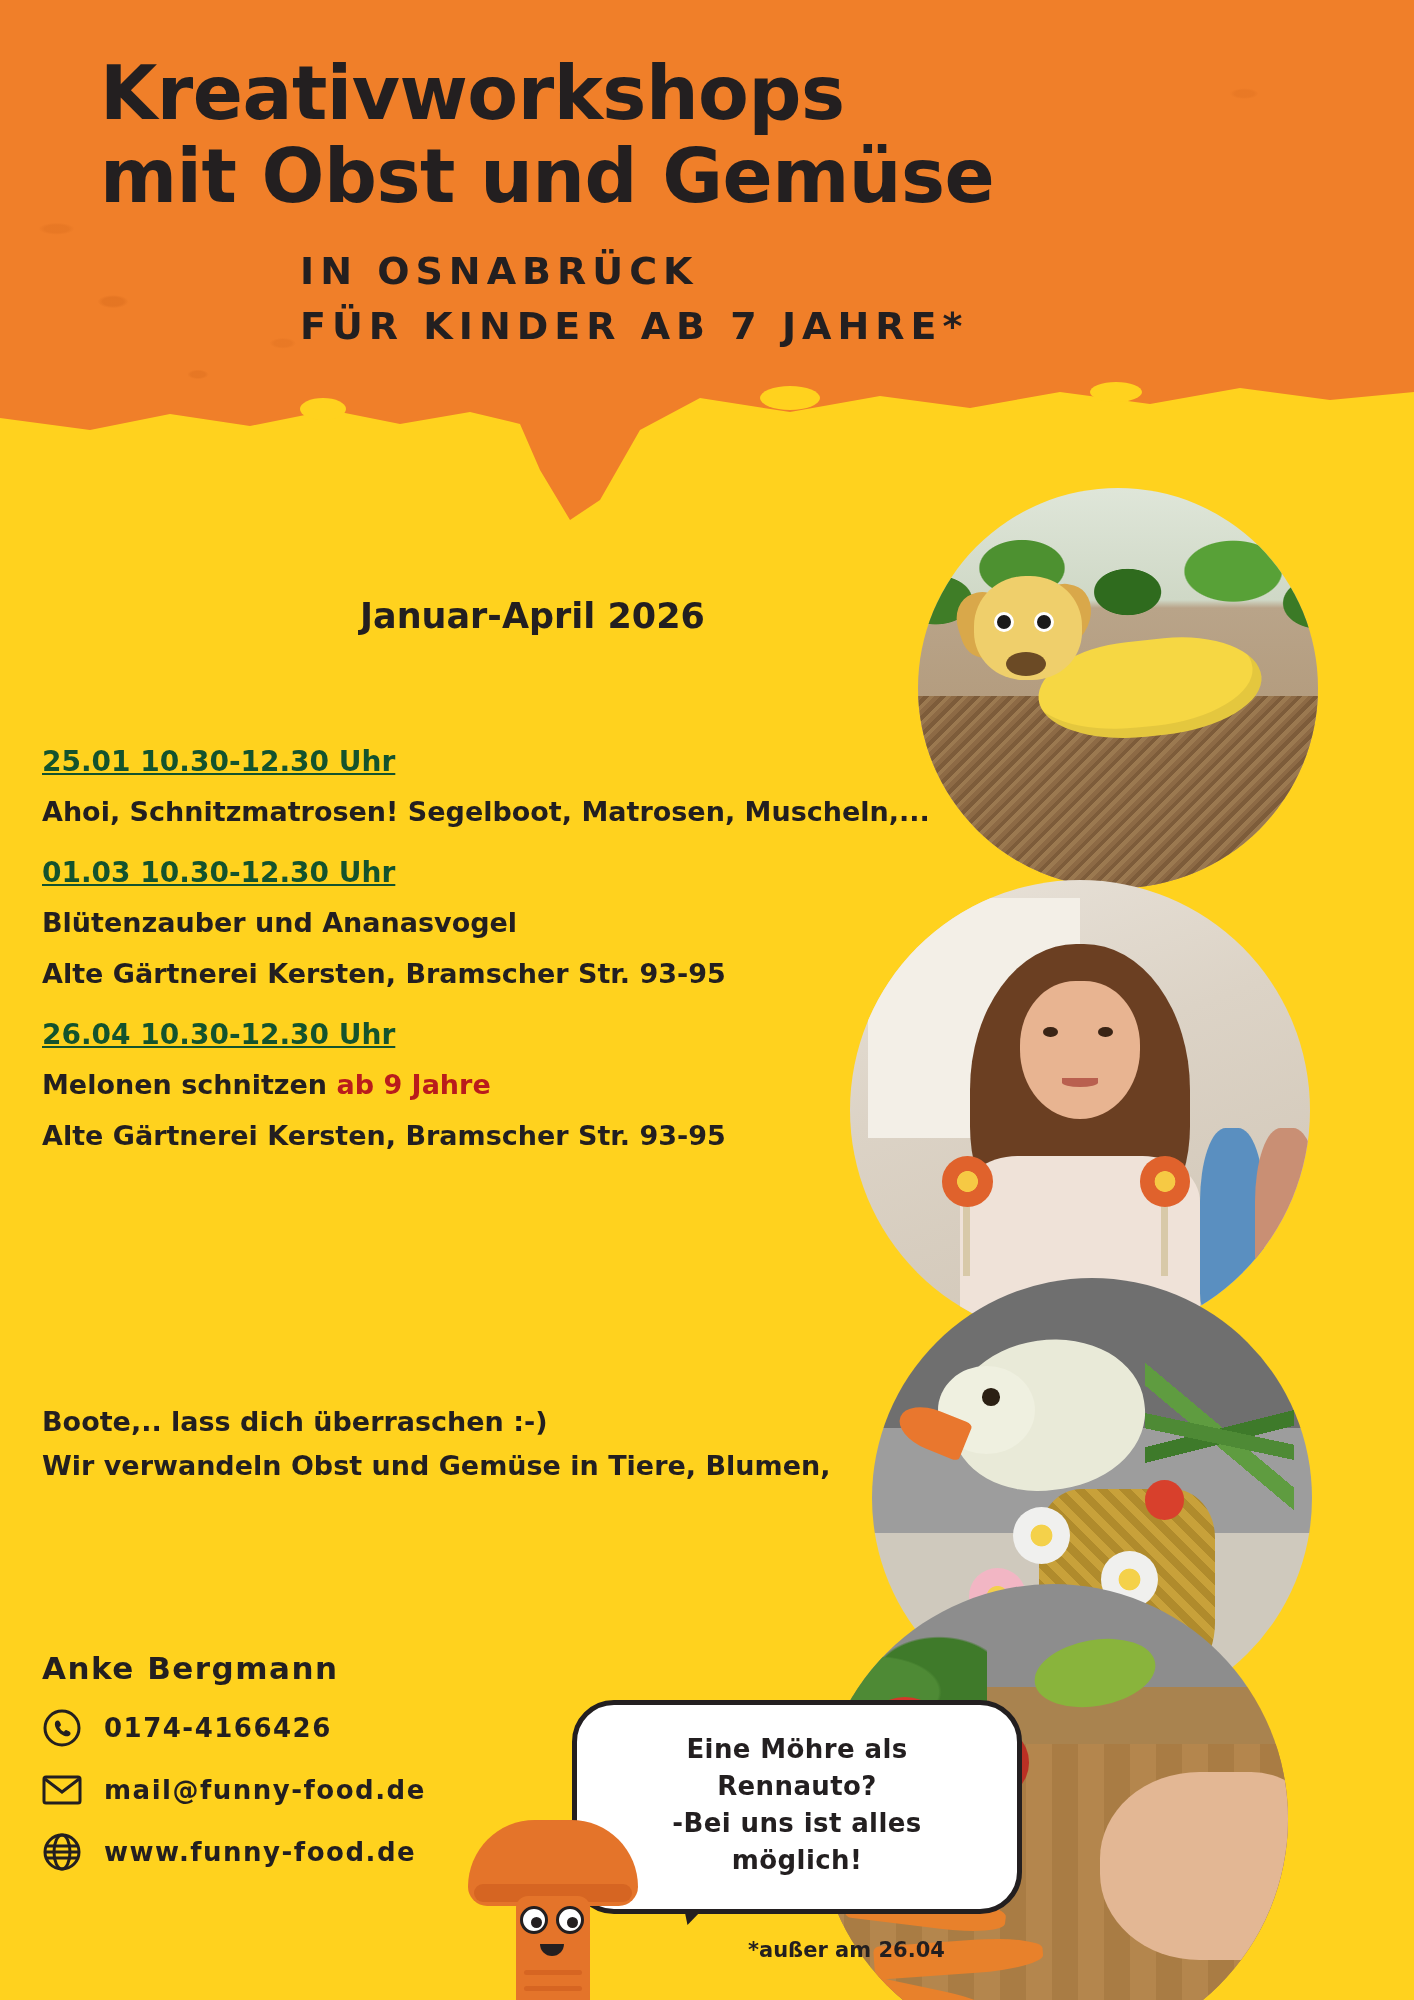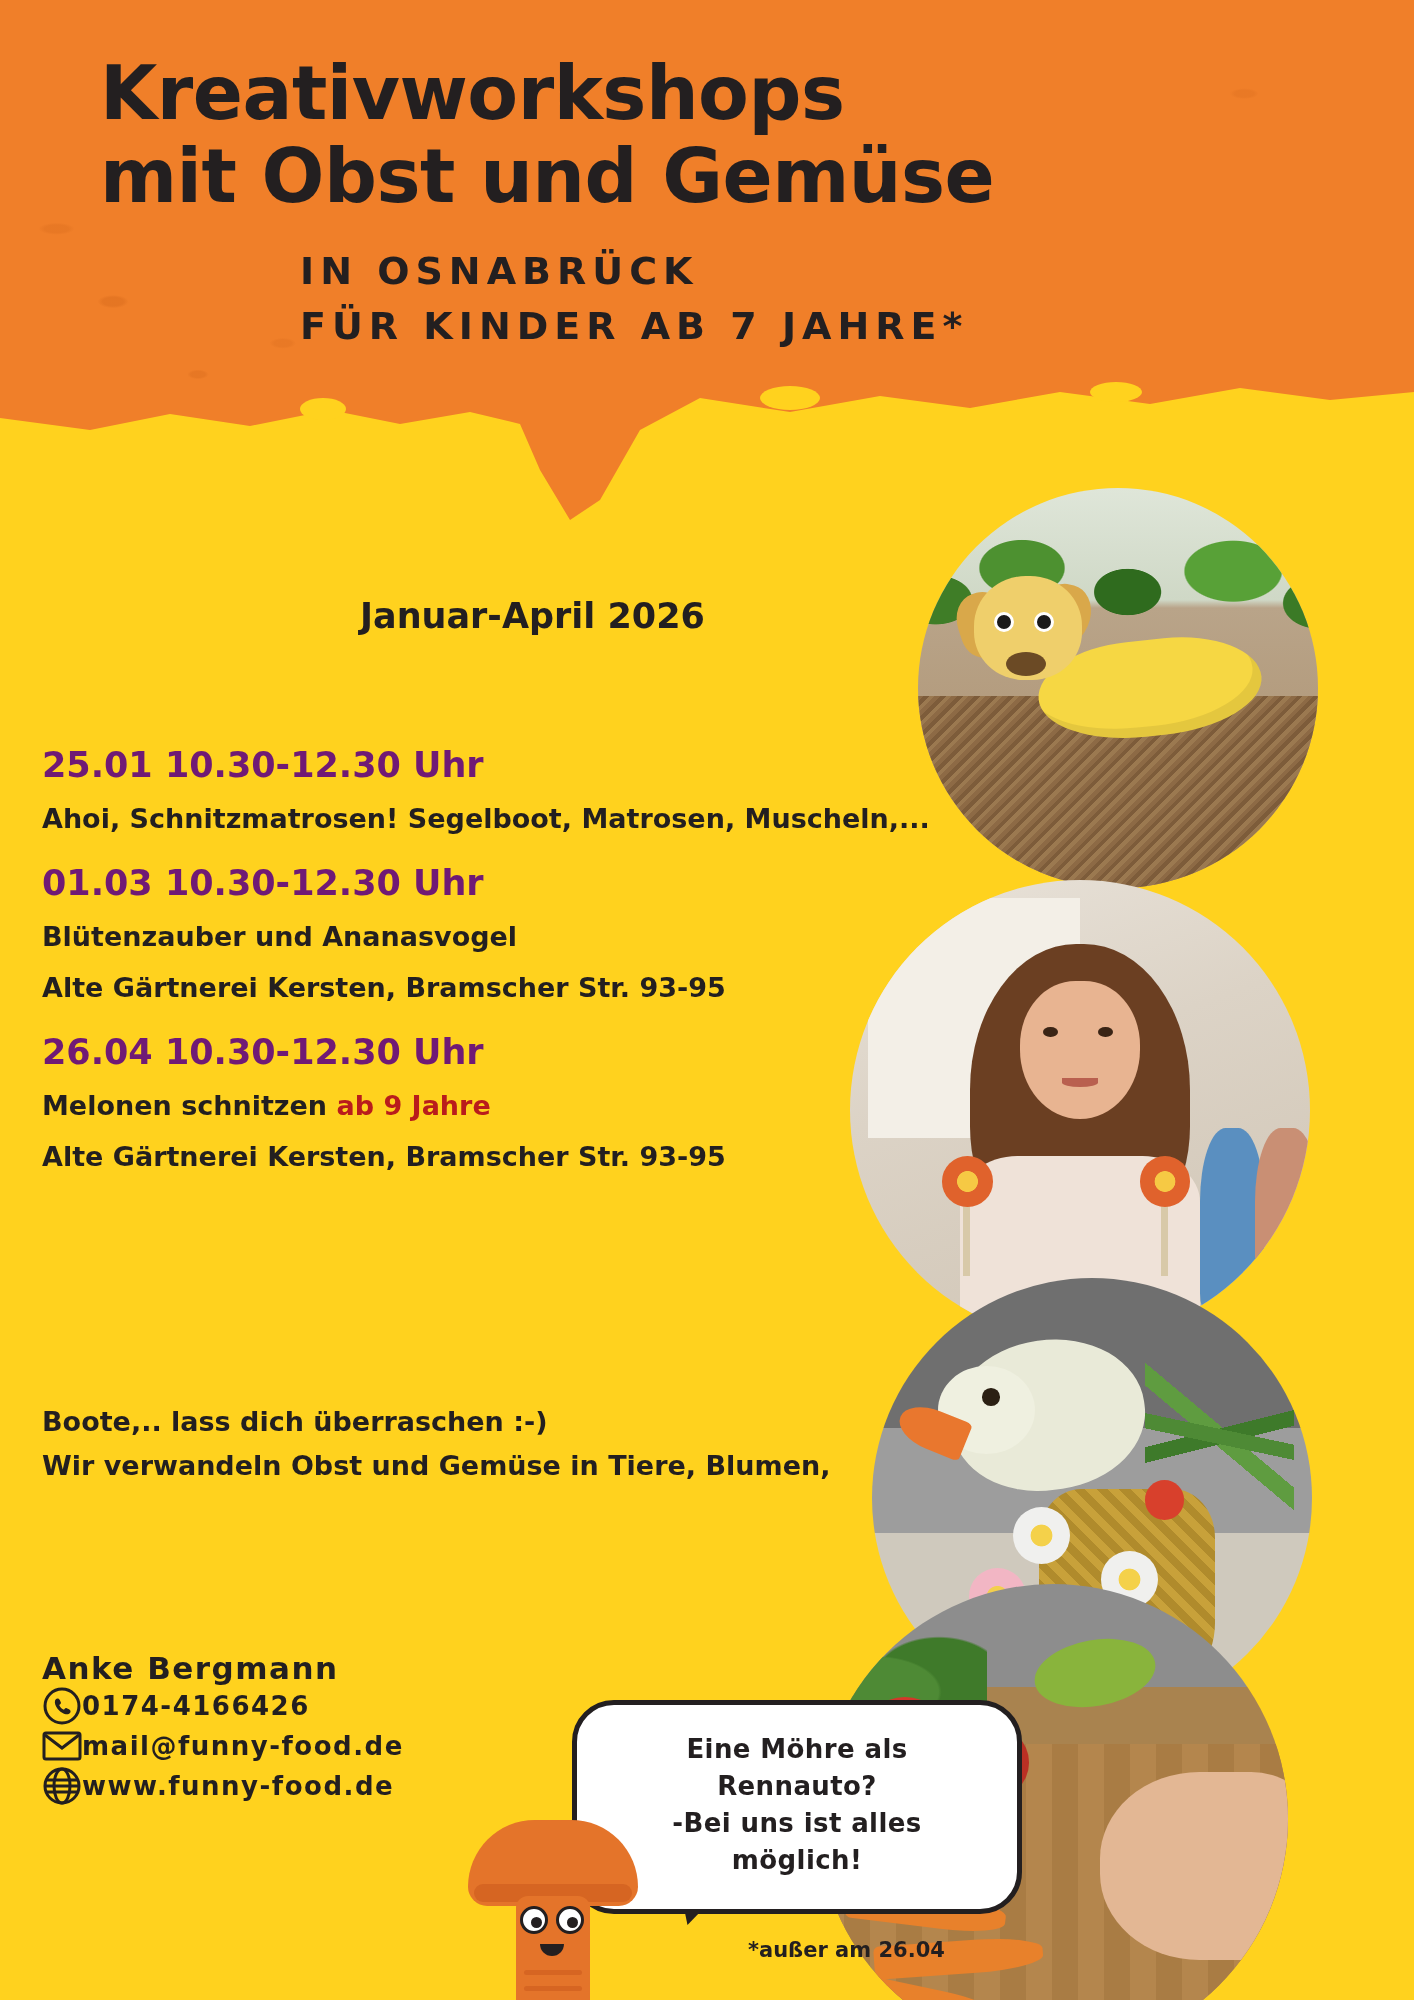--- a/index.html
+++ b/index.html
@@ -80,24 +80,25 @@
     position: absolute;
     left: 360px;
     top: 596px;
     font-size: 35px;
     font-weight: bold;
     color: #231F20;
   }
 
   .events { position: absolute; left: 42px; top: 745px; width: 900px; }
   .ev-time {
-    font-size: 35px;
-    font-weight: bold;
-    color: #701a75;
+    font-size: 28px;
+    font-weight: bold;
+    color: #14532d;
     margin-top: 26px;
+    text-decoration: underline;
   }
   .events .ev-block:first-child .ev-time { margin-top: 0; }
   .ev-line {
     font-size: 27px;
     font-weight: bold;
     color: #231F20;
     margin-top: 17px;
     line-height: 1.28;
   }
   .ev-line .accent { color: #b91c1c; }
@@ -131,20 +132,22 @@
   .contact-name {
     margin-top: 14px;
     font-size: 31px;
     font-weight: bold;
     letter-spacing: 1.5px;
     color: #231F20;
   }
   .contact-row {
     display: flex;
     align-items: center;
+    gap: 22px;
+    margin-top: 22px;
   }
   .contact-row .ic {
     width: 40px; height: 40px;
     flex: 0 0 40px;
     display: flex; align-items: center; justify-content: center;
   }
   .contact-row .txt {
     font-size: 26px;
     font-weight: bold;
     letter-spacing: 1.5px;

